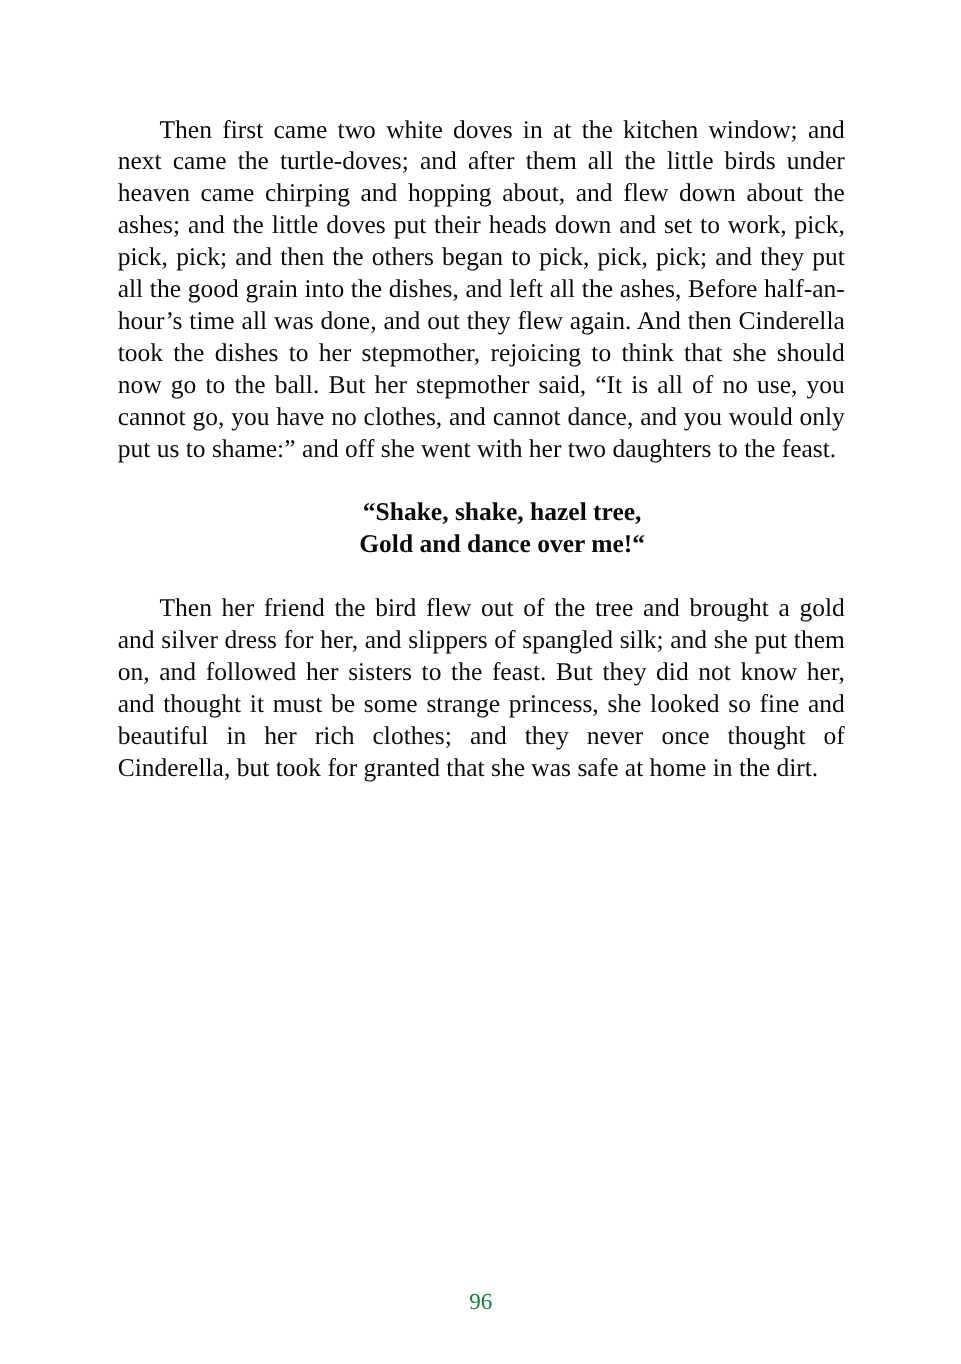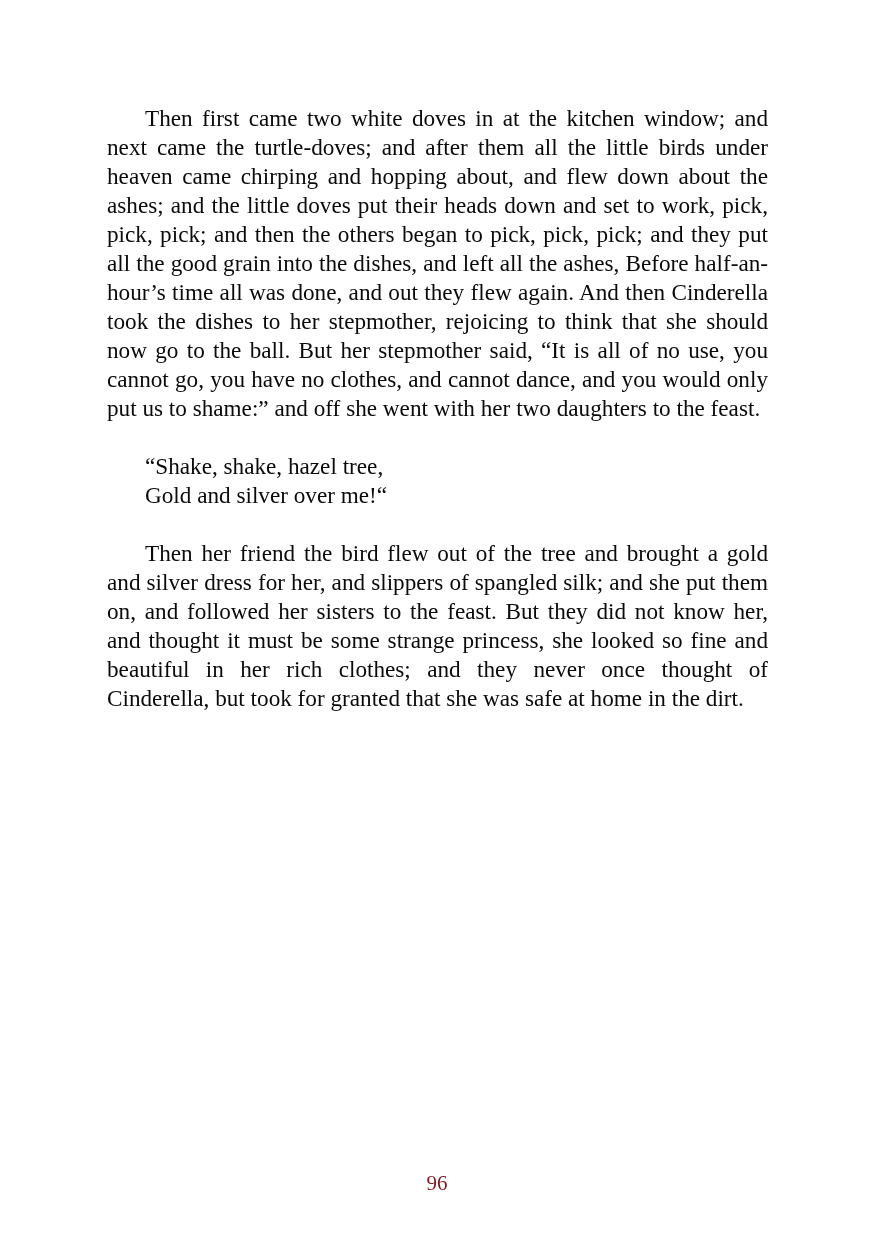--- a/index.html
+++ b/index.html
@@ -26,42 +26,43 @@
     text-align: justify;
     letter-spacing: 0px;
   }
   .text-block p {
     margin: 0;
     padding: 0;
     text-indent: 38px;
   }
   .verse {
     margin: 29px 0 29px 38px;
-    text-align: left;
+    text-align: center;
+    font-weight: bold;
   }
   .verse div {
     text-indent: 0;
   }
   .page-number {
     position: absolute;
     left: 0;
     top: 1169px;
     width: 874px;
     text-align: center;
     font-size: 21px;
     line-height: 29px;
-    color: #7f1d1d;
+    color: #15803d;
   }
 </style>
 </head>
 <body>
 
 <div class="page">
   <div class="text-block">
     <p>Then first came two white doves in at the kitchen window; and next came the turtle-doves; and after them all the little birds under heaven came chirping and hopping about, and flew down about the ashes; and the little doves put their heads down and set to work, pick, pick, pick; and then the others began to pick, pick, pick; and they put all the good grain into the dishes, and left all the ashes, Before half-an-hour’s time all was done, and out they flew again. And then Cinderella took the dishes to her stepmother, rejoicing to think that she should now go to the ball. But her stepmother said, “It is all of no use, you cannot go, you have no clothes, and cannot dance, and you would only put us to shame:” and off she went with her two daughters to the feast.</p>
     <div class="verse">
       <div>“Shake, shake, hazel tree,</div>
-      <div>Gold and silver over me!“</div>
+      <div>Gold and dance over me!“</div>
     </div>
     <p>Then her friend the bird flew out of the tree and brought a gold and silver dress for her, and slippers of spangled silk; and she put them on, and followed her sisters to the feast. But they did not know her, and thought it must be some strange princess, she looked so fine and beautiful in her rich clothes; and they never once thought of Cinderella, but took for granted that she was safe at home in the dirt.</p>
   </div>
   <div class="page-number">96</div>
 </div>
 
 </body></html>

